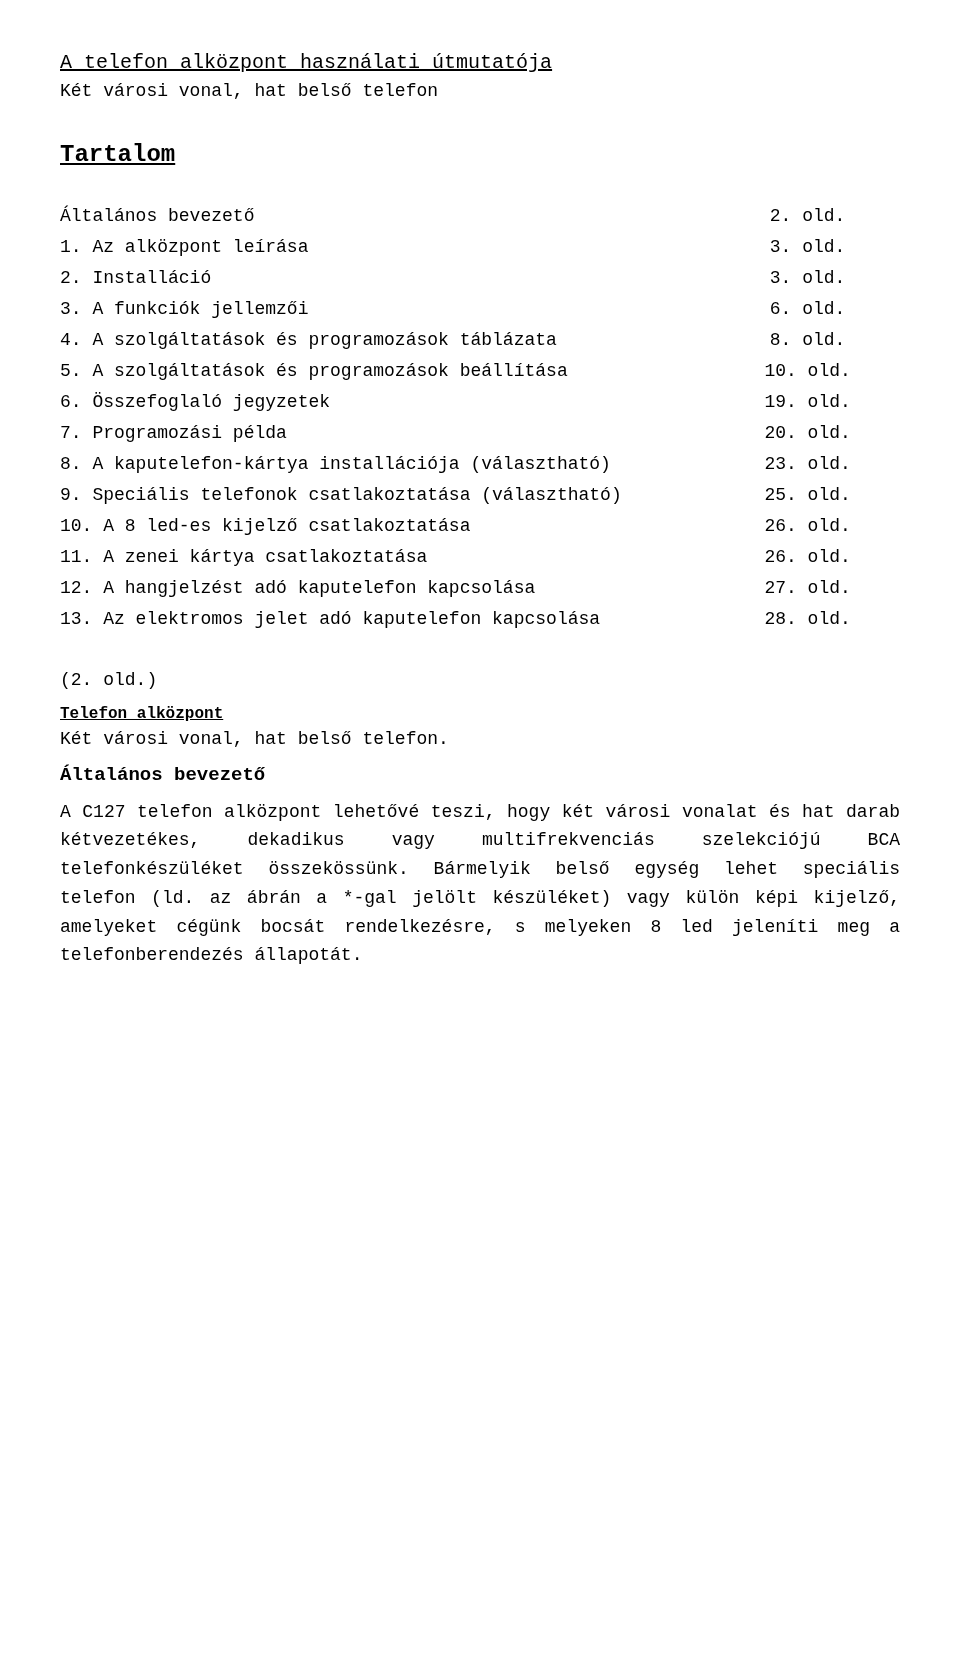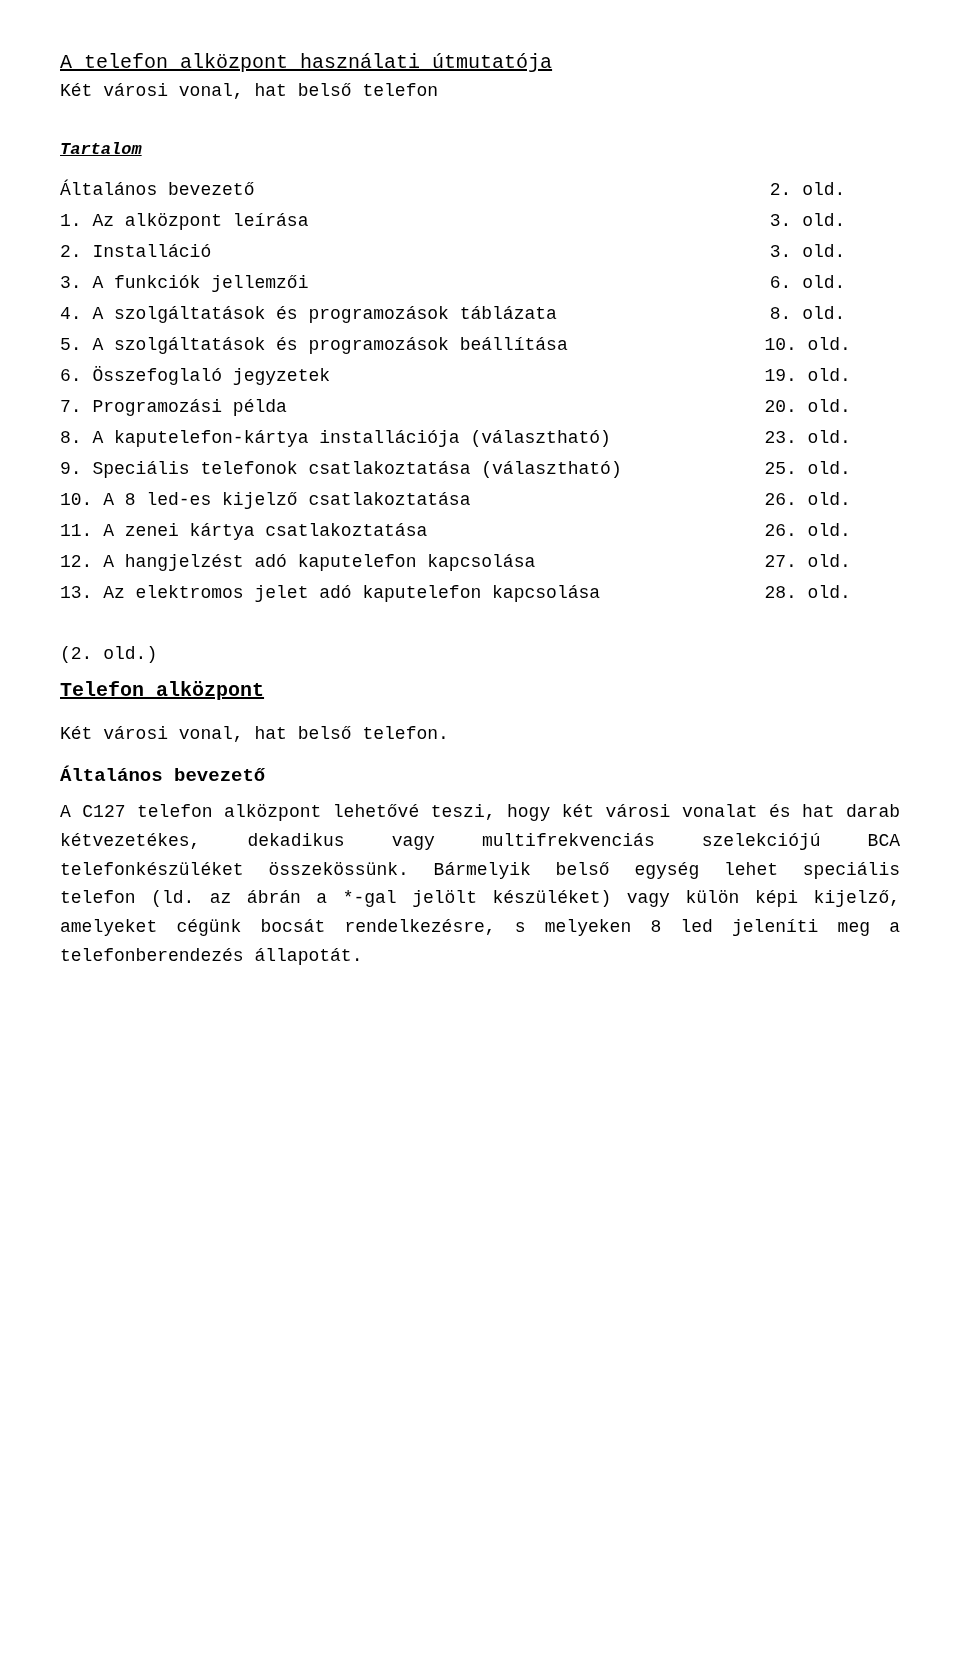--- a/index.html
+++ b/index.html
@@ -27,26 +27,25 @@
     }
 
     .subtitle {
       font-size: 18px;
       font-weight: normal;
       margin-bottom: 32px;
       display: block;
     }
 
     .toc-heading {
-      font-size: 17px;
+      font-size: 24px;
       font-weight: bold;
       text-decoration: underline;
-      margin-bottom: 12px;
+      margin-bottom: 28px;
       display: block;
-      font-style: italic;
     }
 
     .toc-table {
       width: 100%;
       border-collapse: collapse;
       margin-bottom: 32px;
     }
 
     .toc-table td {
       padding: 2px 0;
@@ -64,30 +63,30 @@
     }
 
     .section-ref {
       font-size: 18px;
       margin-top: 28px;
       margin-bottom: 8px;
       display: block;
     }
 
     .section-title-underline {
-      font-size: 20px;
+      font-size: 16px;
       font-weight: bold;
       text-decoration: underline;
       display: block;
-      margin-bottom: 15px;
+      margin-bottom: 0;
     }
 
     .section-subtitle {
       font-size: 18px;
-      margin-bottom: 14px;
+      margin-bottom: 8px;
       display: block;
     }
 
     .bold-heading {
       font-size: 19px;
       font-weight: bold;
       display: block;
       margin-bottom: 8px;
     }
 

